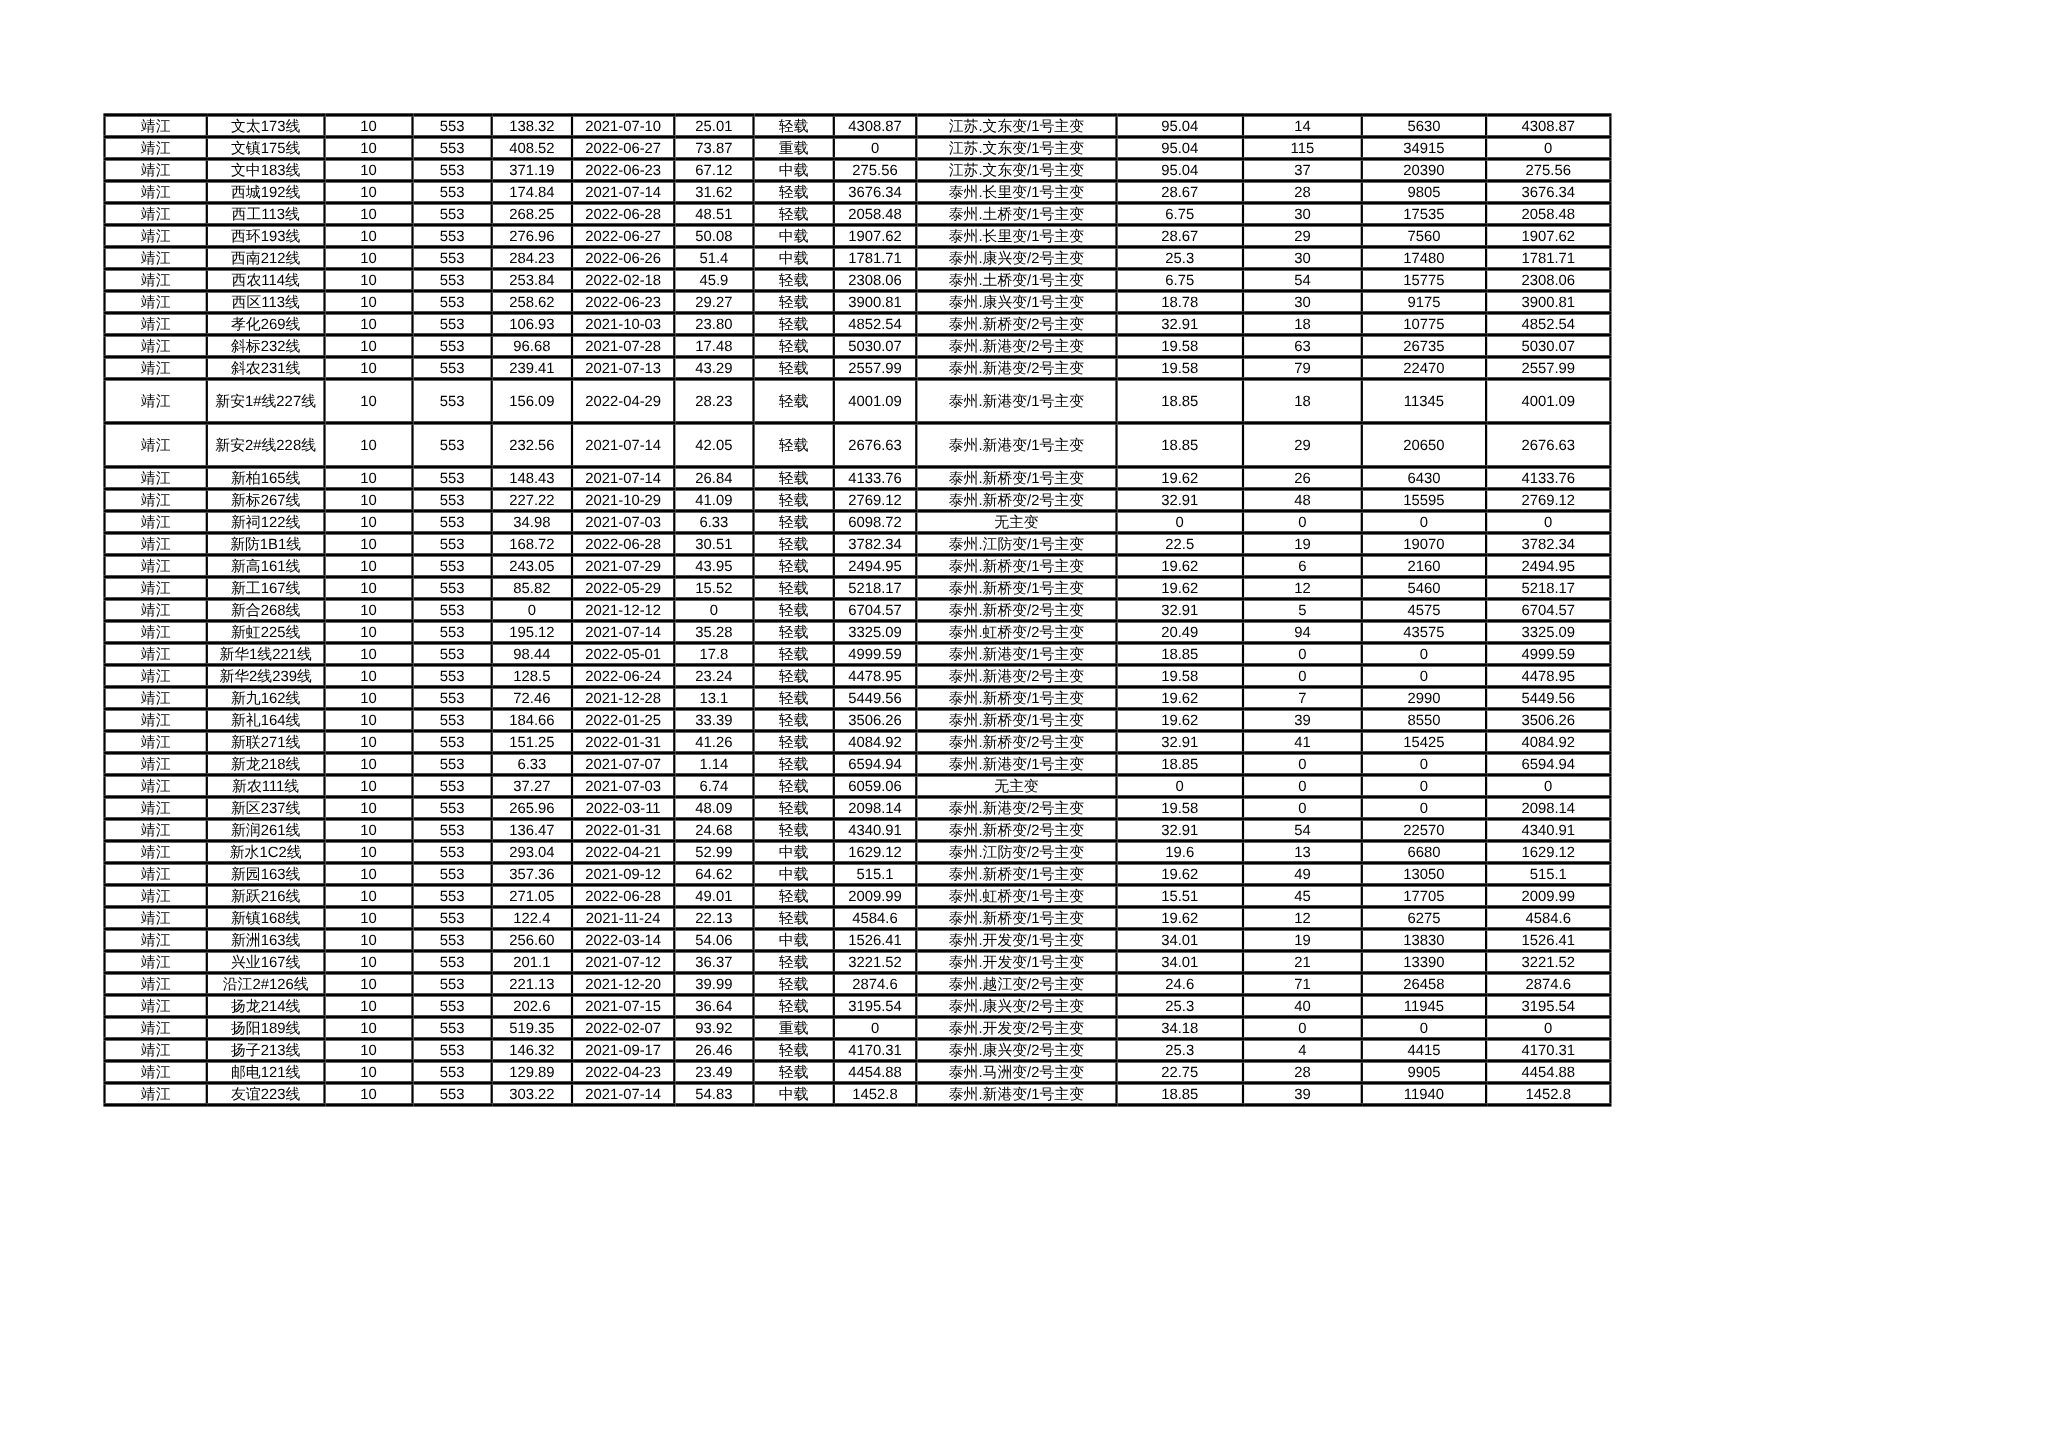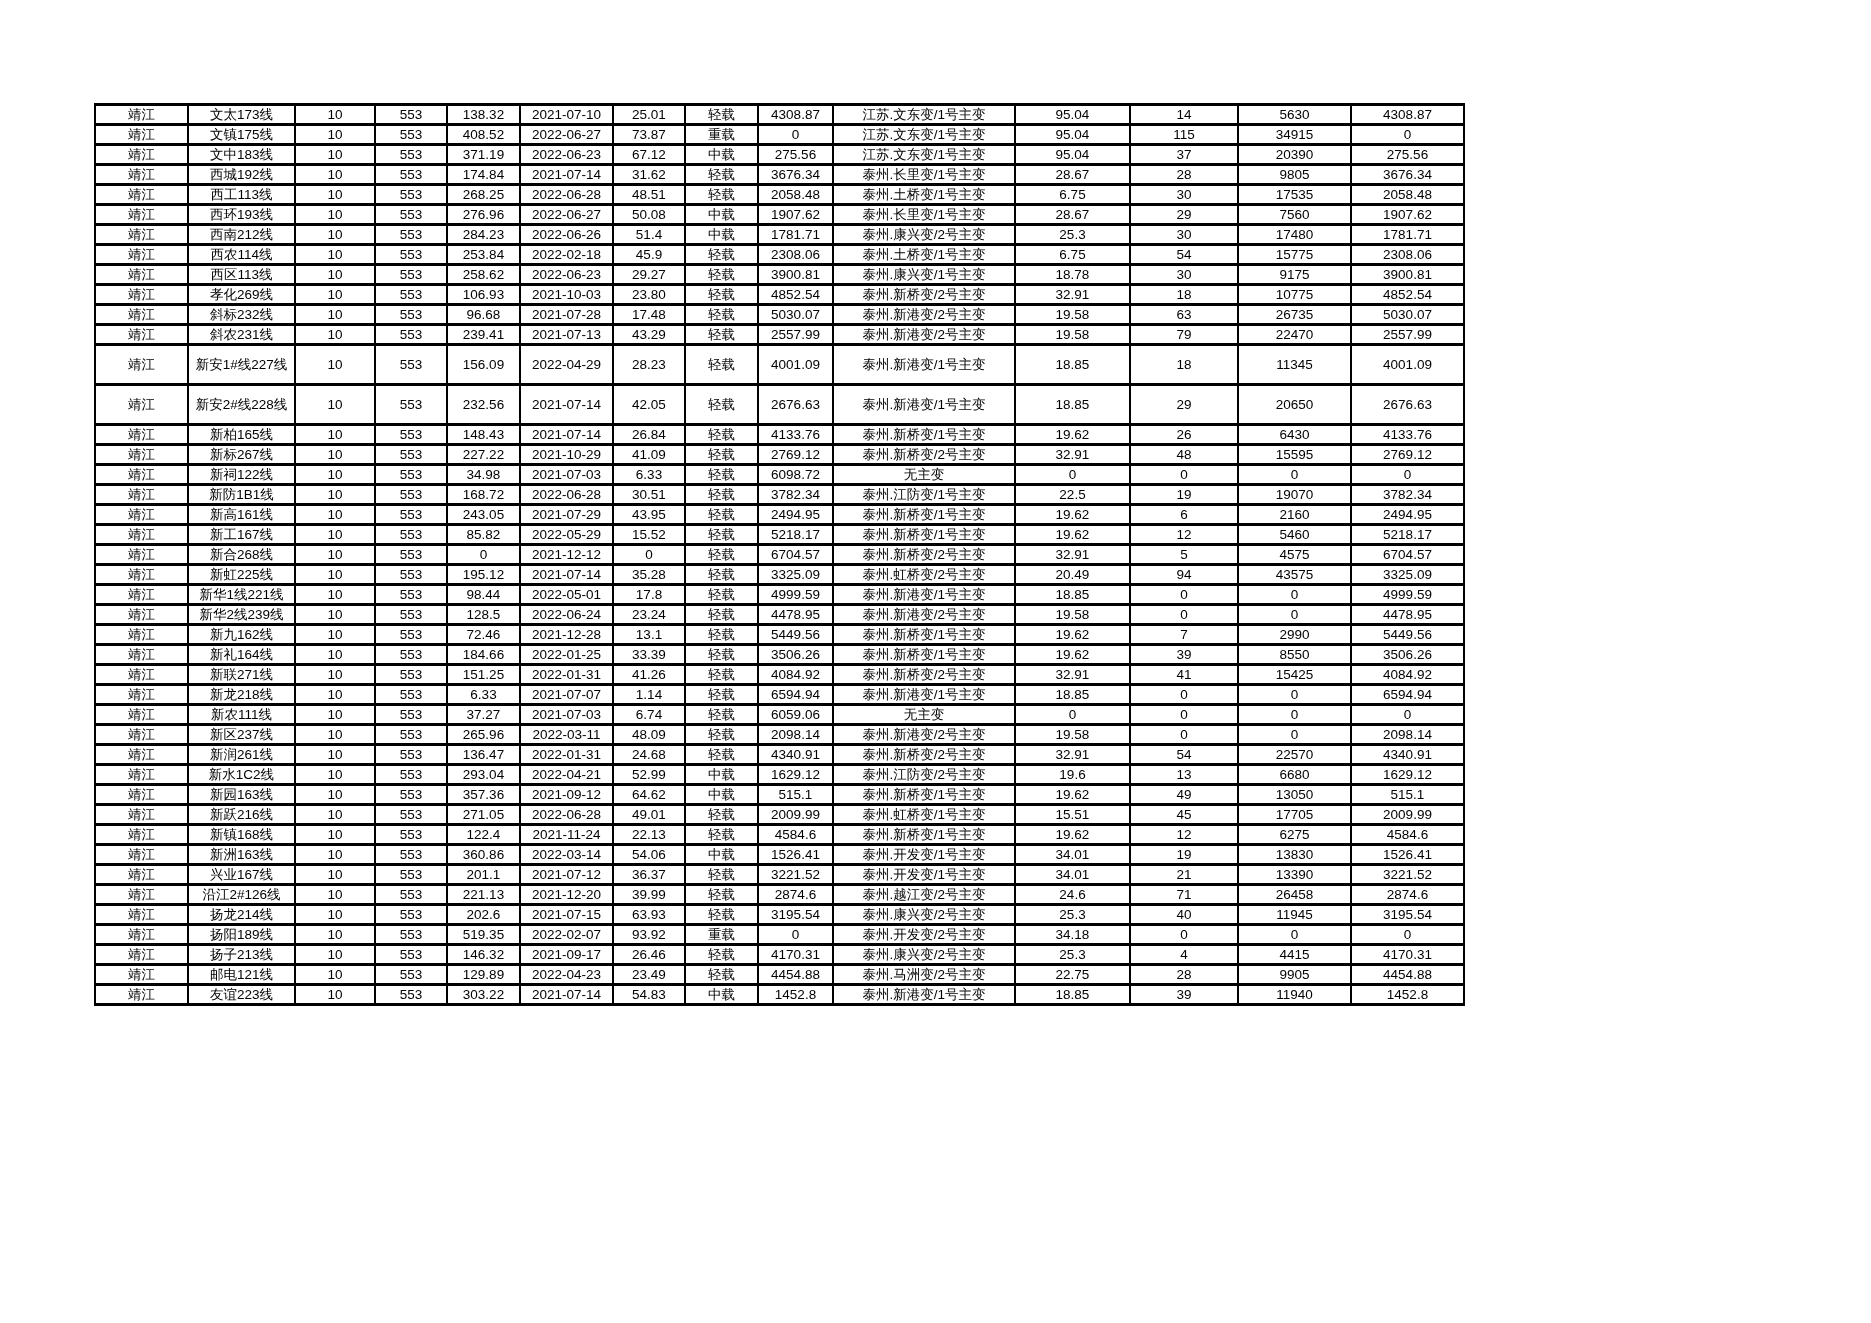--- a/index.html
+++ b/index.html
@@ -620,21 +620,21 @@
           <td>19.62</td>
           <td>12</td>
           <td>6275</td>
           <td>4584.6</td>
         </tr>
         <tr>
           <td>靖江</td>
           <td>新洲163线</td>
           <td>10</td>
           <td>553</td>
-          <td>360.86</td>
+          <td>256.60</td>
           <td>2022-03-14</td>
           <td>54.06</td>
           <td>中载</td>
           <td>1526.41</td>
           <td>泰州.开发变/1号主变</td>
           <td>34.01</td>
           <td>19</td>
           <td>13830</td>
           <td>1526.41</td>
         </tr>
@@ -670,21 +670,21 @@
           <td>26458</td>
           <td>2874.6</td>
         </tr>
         <tr>
           <td>靖江</td>
           <td>扬龙214线</td>
           <td>10</td>
           <td>553</td>
           <td>202.6</td>
           <td>2021-07-15</td>
-          <td>63.93</td>
+          <td>36.64</td>
           <td>轻载</td>
           <td>3195.54</td>
           <td>泰州.康兴变/2号主变</td>
           <td>25.3</td>
           <td>40</td>
           <td>11945</td>
           <td>3195.54</td>
         </tr>
         <tr>
           <td>靖江</td>

